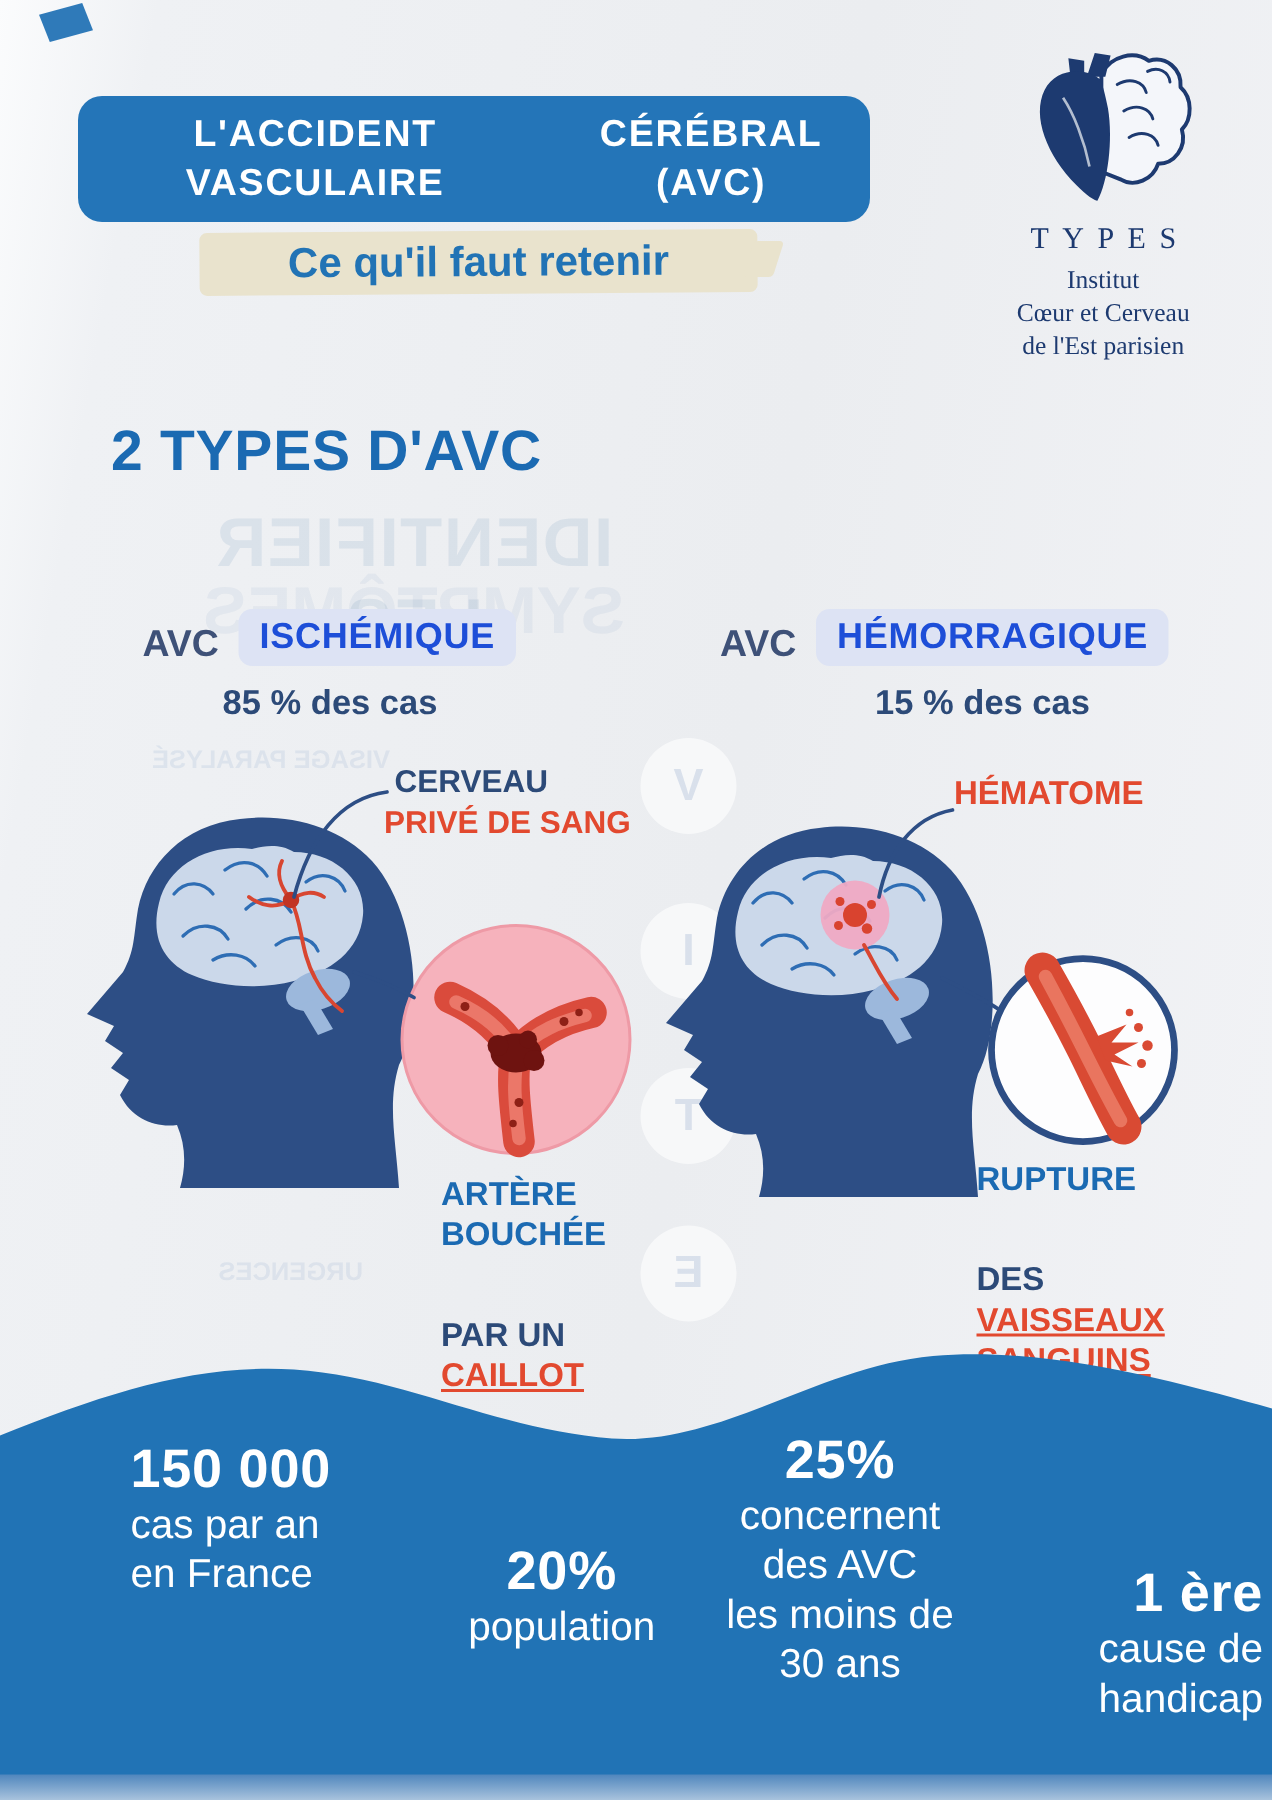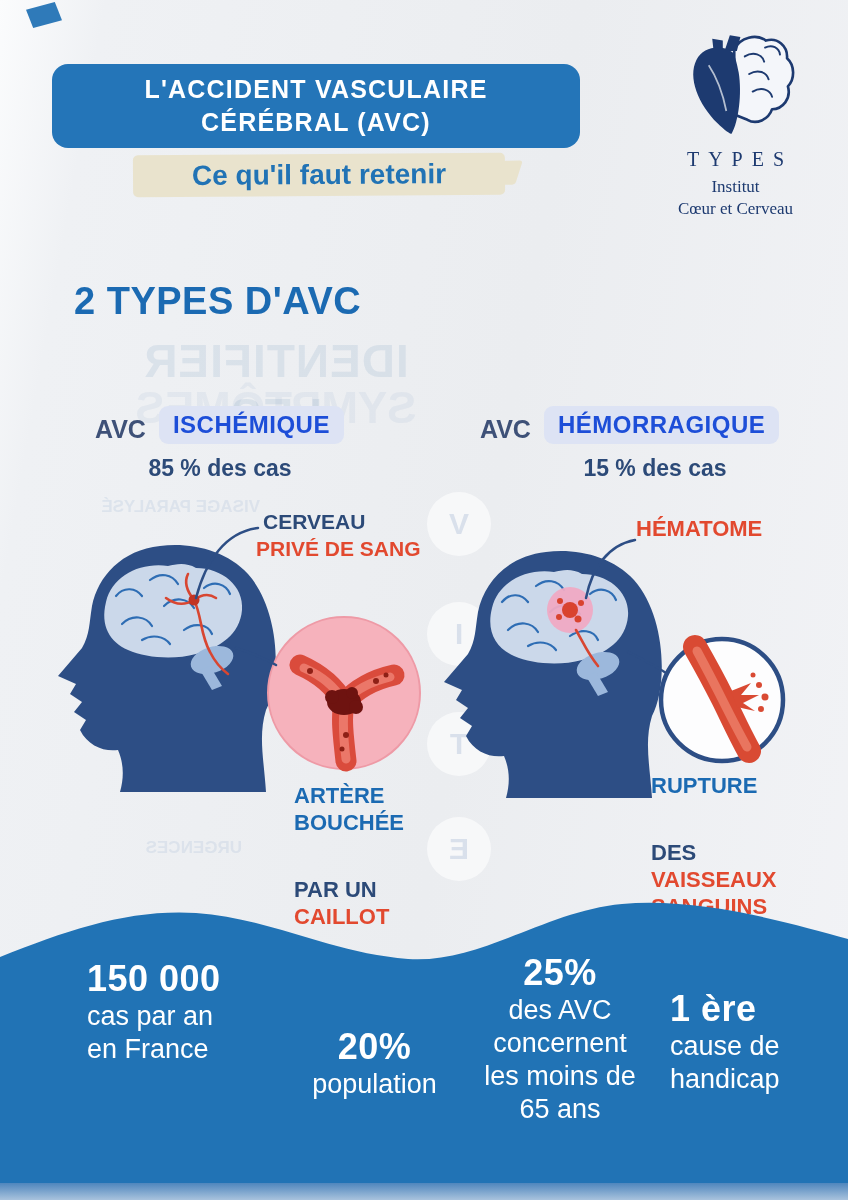--- a/index.html
+++ b/index.html
@@ -27,21 +27,21 @@
   .gl1 { left:60px; top:497px; width:200px; }
   .gl2 { left:60px; top:589px; width:200px; }
   .gl3 { left:92px; top:838px; width:150px; }
   .gcircle { left:427px; width:64px; height:64px; border-radius:50%;
              background:rgba(255,255,255,.6); display:flex; align-items:center; justify-content:center;
              font-size:30px; font-weight:bold; color:rgba(110,140,185,.22); transform:scaleX(-1); }
   .gc1{top:492px} .gc2{top:602px} .gc3{top:712px} .gc4{top:817px}
 
   
   .banner { left:52px; top:64px; width:528px; height:84px; background:#2475b8; border-radius:16px;
-            color:#fff; display:flex; flex-direction:column; align-items:center; justify-content:center;
+            color:#fff; display:flex; flex-direction:row; align-items:center; justify-content:center;
             font-size:25px; font-weight:bold; letter-spacing:1.2px; line-height:33px; text-align:center; }
   .subtitle { left:133px; top:154px; width:372px; height:42px; background:#e9e3cd; border-radius:5px;
             display:flex; align-items:center; justify-content:center; transform:rotate(-.4deg); }
   .subtitle::after { content:""; position:absolute; right:-14px; top:8px; width:20px; height:24px;
             background:#e9e3cd; transform:skewX(-18deg); border-radius:3px; }
   .subtitle span { color:#2173b5; font-size:28px; font-weight:bold; }
 
   
   .logo { left:628px; top:30px; width:215px; text-align:center; color:#1d3a70; }
   .logo svg { display:block; margin:0 auto; }
@@ -73,31 +73,31 @@
   .head-left { left:52px; top:540px; }
   .head-right{ left:438px; top:546px; }
   .inset-left{ left:264px; top:613px; }
   .inset-right{ left:655px; top:633px; }
   .connectors { left:0; top:0; pointer-events:none; }
 
   
   .caption { font-size:22px; font-weight:bold; line-height:27px; }
   .cap-left { left:294px; top:782px; }
   .cap-right{ left:651px; top:772px; }
-  .c-blue { color:#1b6ab2; } .c-navy { color:#2c4a78;margin-top:40px; } .c-red { color:#e2492f; }
+  .c-blue { color:#1b6ab2; } .c-navy { color:#2c4a78;margin-top:40px; } .c-red { color:#e2492f;text-decoration:underline; }
 
   
   .wave { left:0; top:893px; }
   .stat { color:#fff;margin-left:32px; }
   .stat-value { font-size:36px; font-weight:bold; line-height:42px; letter-spacing:.5px; }
   .stat-line  { font-size:27px; line-height:33px; }
   .st1 { left:55px;  top:958px;  width:190px; }
   .st2 { left:250px; top:1026px; width:185px; text-align:center; }
   .st3 { left:430px; top:952px;  width:196px; text-align:center; }
-  .st4 { left:638px; top:988px; width:172px; text-align:left; }
+  .st4 { left:638px; top:1041px; width:172px; text-align:right; }
 </style>
 </head>
 <body>
 
 <div class="page">
 
   <div class="corner"></div>
 
   <div class="ghost gh1">IDENTIFIER LES</div>
   <div class="ghost gh2">SYMPTÔMES</div>
@@ -134,20 +134,21 @@
         <path d="M84,70 C94,64 104,68 106,76"></path>
         <path d="M98,20 C106,16 114,20 115,28"></path>
       </g>
       <path d="M52,24 L58,6 L70,8 L66,24 Z M40,28 L38,10 L50,12 L50,26 Z" fill="#1d3a70"></path>
       <path d="M62,26 C50,16 28,18 20,34 C10,54 22,84 44,106 C52,114 58,118 60,118 C68,104 72,72 68,48 C66,38 64,30 62,26 Z" fill="#1d3a70"></path>
       <path d="M34,40 C42,52 50,72 54,92" stroke="#f4f6fa" stroke-width="2" fill="none" opacity=".7"></path>
     </svg>
     <div class="logo-acronym">TYPES</div>
     <div class="logo-line">Institut</div>
     <div class="logo-line">Cœur et Cerveau</div>
+    <div class="logo-line">de l'Est parisien</div>
   </div>
 
   <div class="section-title">2 TYPES D'AVC</div>
 
   <div class="type-row tr-left">
     <span class="prefix">AVC</span>
     <span class="tag">ISCHÉMIQUE</span>
   </div>
   <div class="type-row tr-right">
     <span class="prefix">AVC</span>
@@ -279,24 +280,24 @@
     <div class="stat-value">150 000</div>
     <div class="stat-line">cas par an</div>
     <div class="stat-line">en France</div>
   </div>
   <div class="stat st2">
     <div class="stat-value">20%</div>
     <div class="stat-line">population</div>
   </div>
   <div class="stat st3">
     <div class="stat-value">25%</div>
+    <div class="stat-line">concernent</div>
     <div class="stat-line">des AVC</div>
-    <div class="stat-line">concernent</div>
     <div class="stat-line">les moins de</div>
-    <div class="stat-line">65 ans</div>
+    <div class="stat-line">30 ans</div>
   </div>
   <div class="stat st4">
     <div class="stat-value">1 ère</div>
     <div class="stat-line">cause de</div>
     <div class="stat-line">handicap</div>
   </div>
 
 </div>
 
 </body></html>

